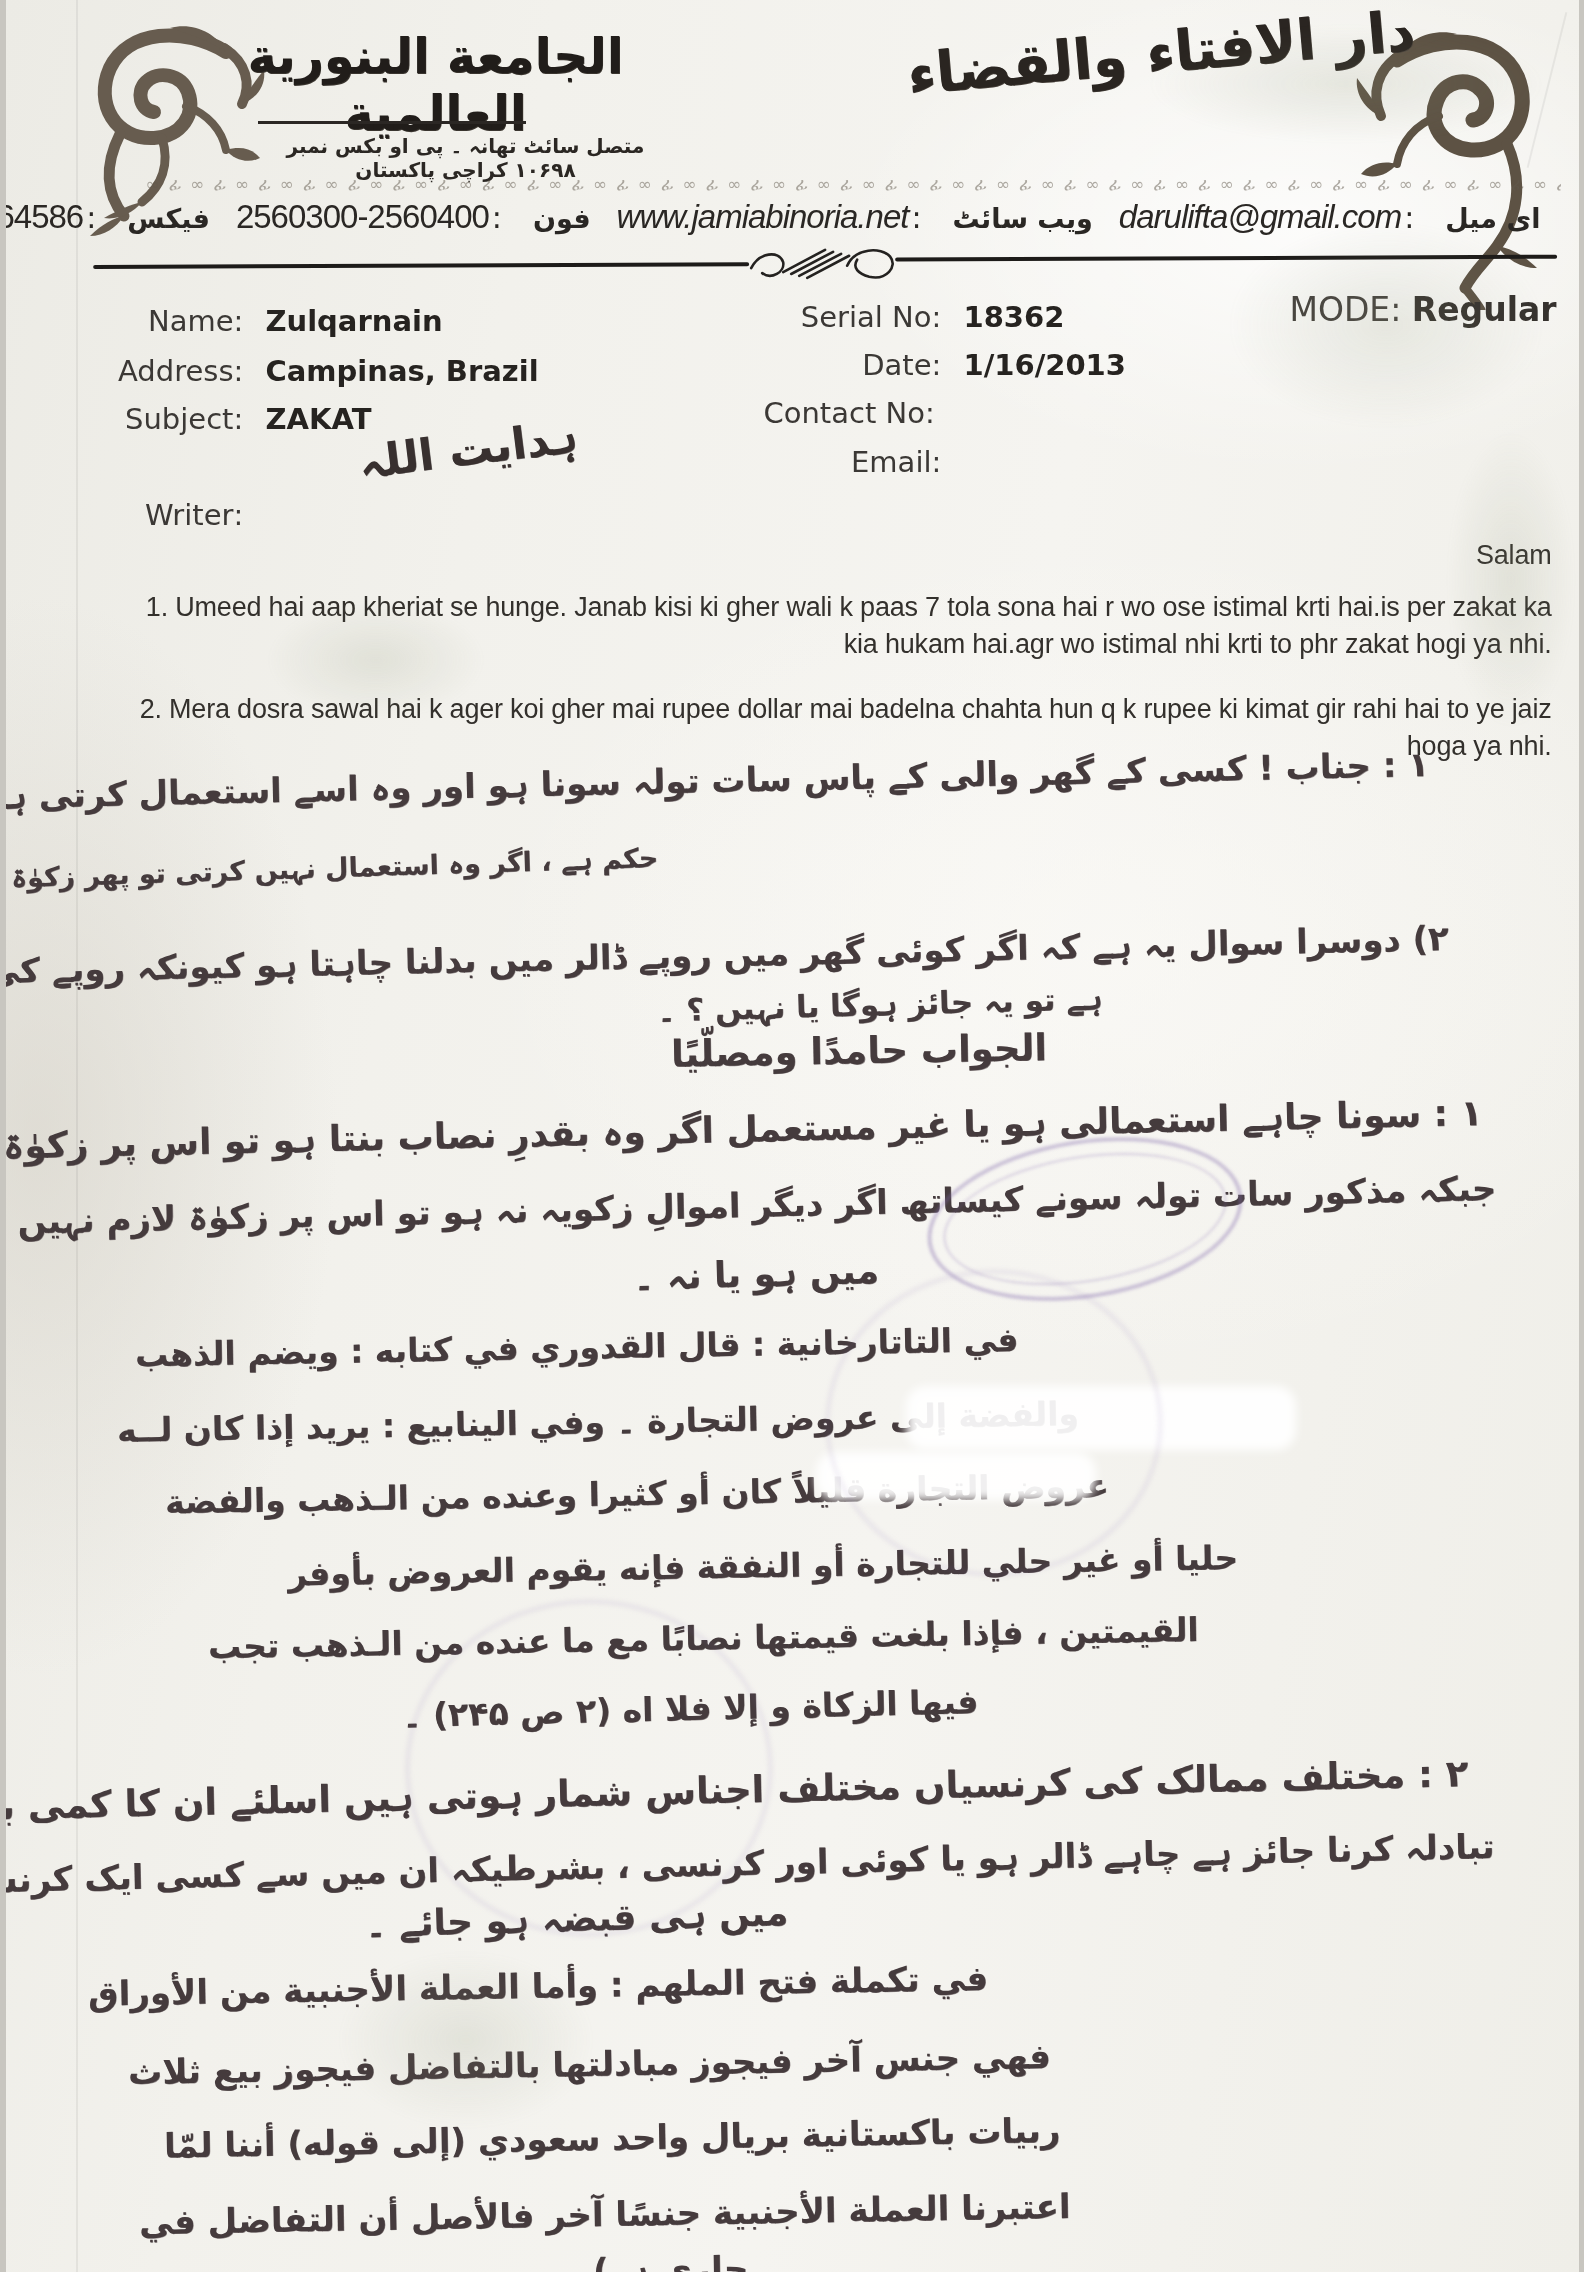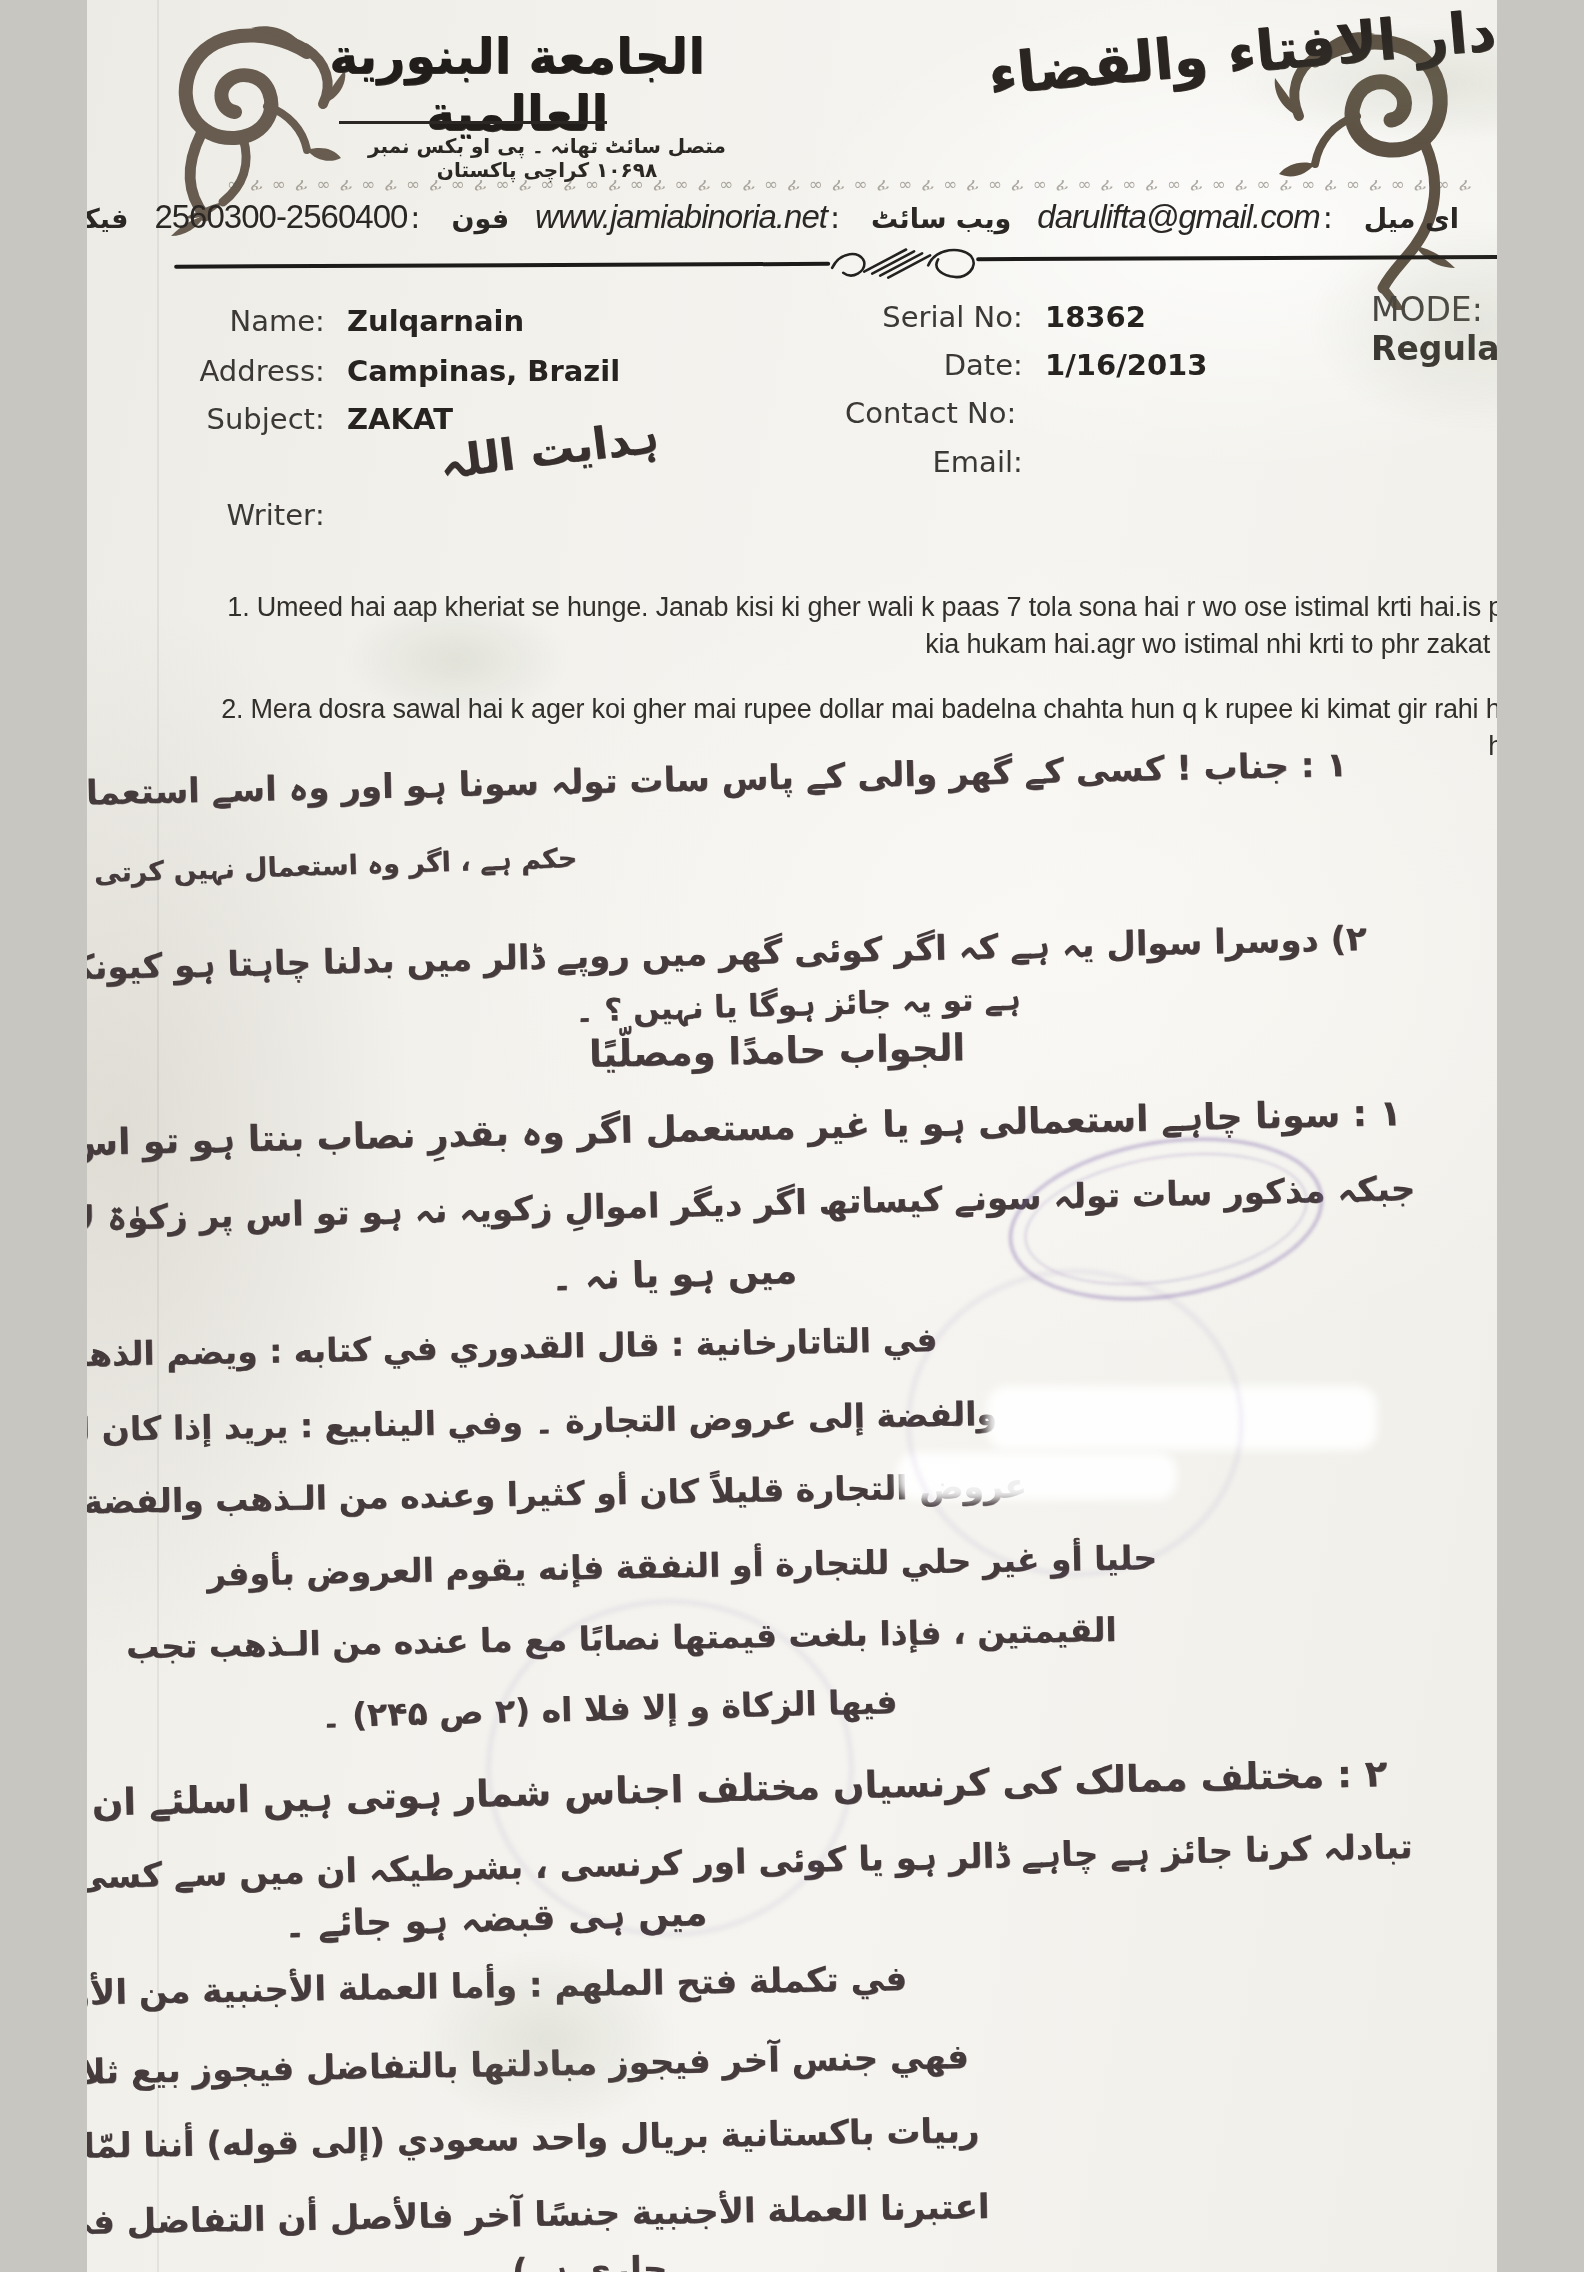--- a/index.html
+++ b/index.html
@@ -1,17 +1,17 @@
 <!DOCTYPE html>
 <html><head>
 <meta charset="utf-8">
 <style>
   html,body{margin:0;padding:0;background:#c8c6c0;}
   #page{
-    position:relative;width:1410px;height:2272px;margin:0 auto;overflow:hidden;
+    position:relative;width:1573px;height:2272px;margin:0 auto;overflow:hidden;
     background:
       radial-gradient(ellipse 700px 380px at 82% 10%, rgba(255,255,255,.75) 0%, rgba(255,255,255,0) 65%),
       radial-gradient(ellipse 900px 600px at 70% 42%, rgba(252,251,248,.6) 0%, rgba(252,251,248,0) 70%),
       radial-gradient(ellipse 500px 900px at 2% 50%, rgba(210,206,196,.55) 0%, rgba(210,206,196,0) 60%),
       linear-gradient(100deg,#ecebe5 0%,#f2f1ec 28%,#f5f4f0 58%,#efeee8 100%);
     font-family:"DejaVu Sans",sans-serif;color:#2e2b28;
   }
   .abs{position:absolute;}
   .noi{user-select:none;}
   

